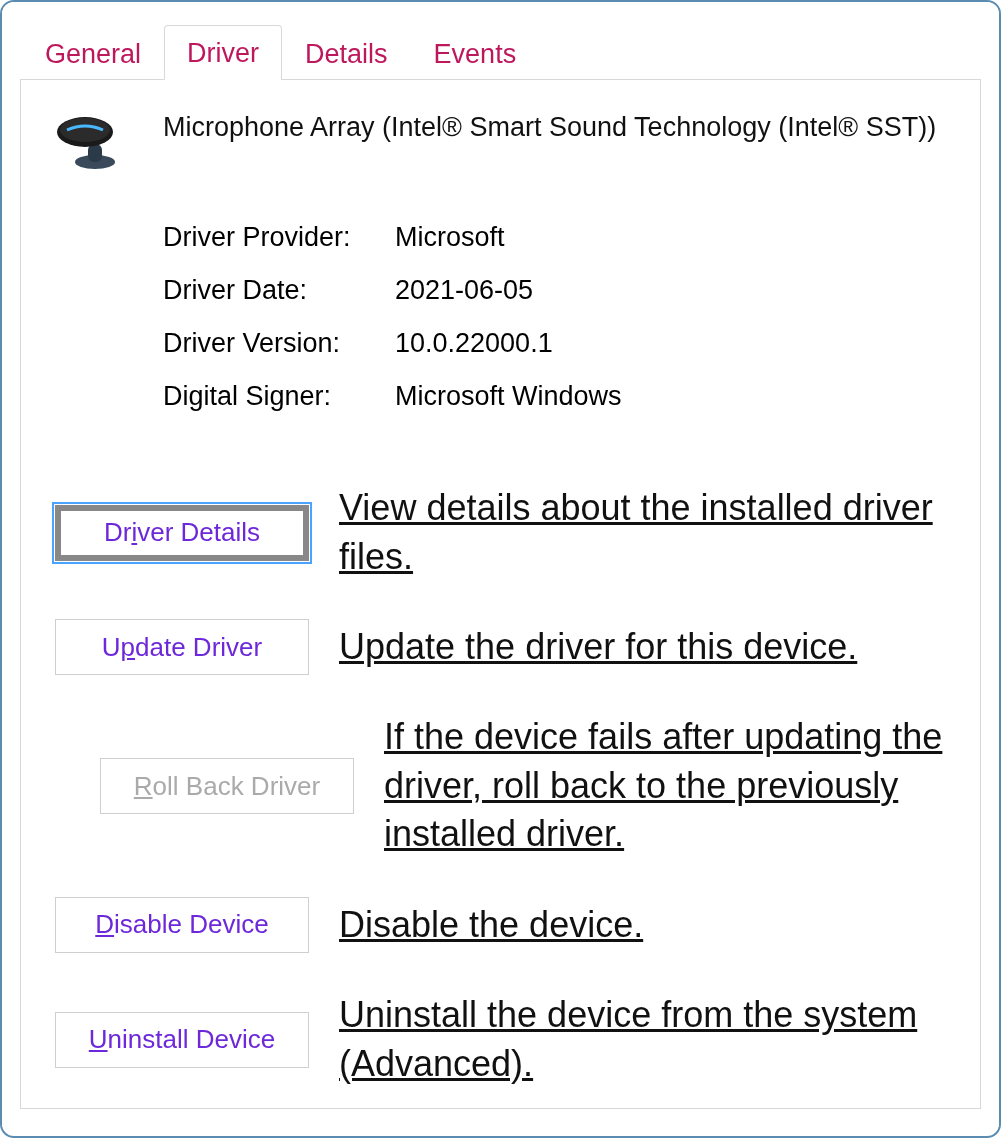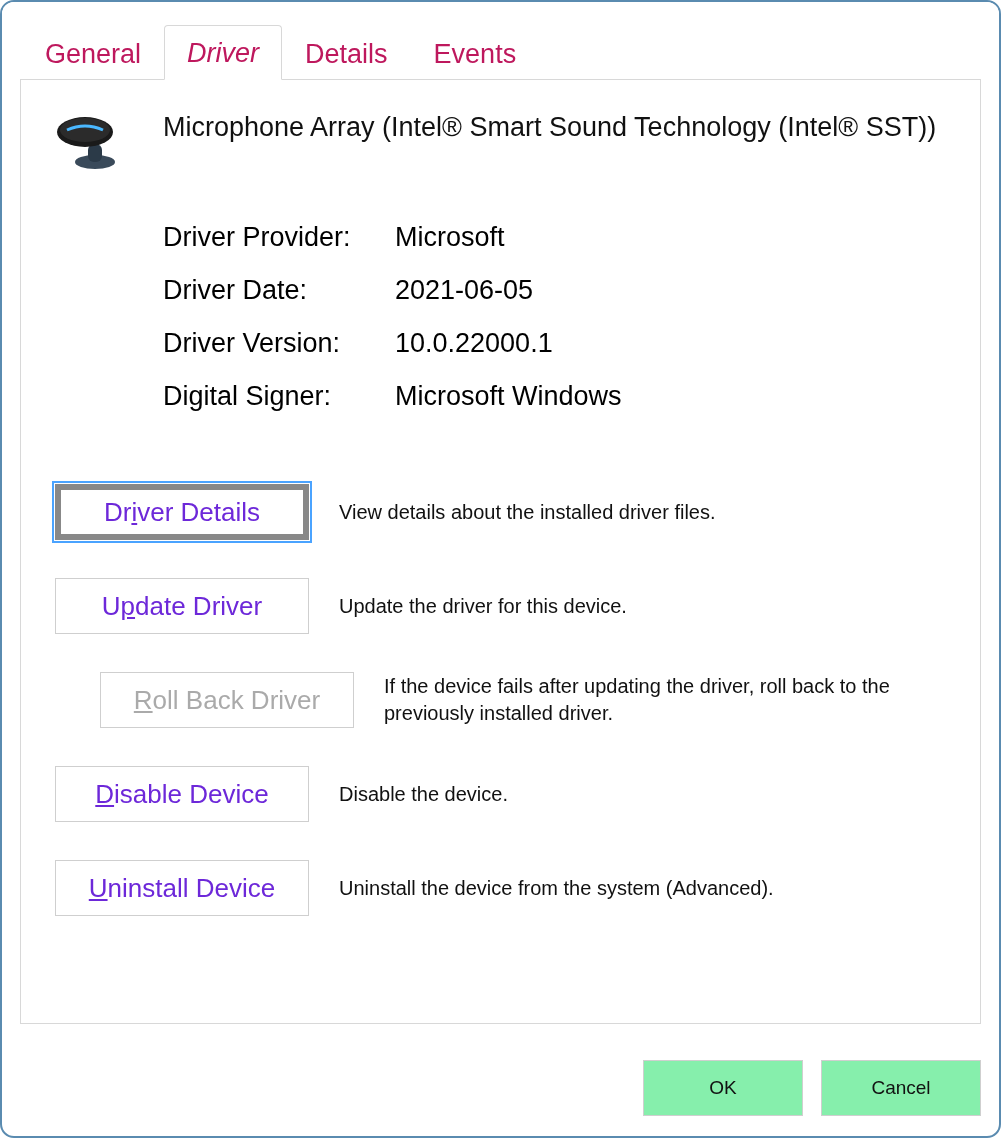--- a/index.html
+++ b/index.html
@@ -67,21 +67,20 @@
       cursor: pointer;
       position: relative;
       top: 1px;
       border-radius: 4px 4px 0 0;
     }
     .tab.active {
       background: #fff;
       border: 1px solid #d8d8d8;
       border-bottom: 1px solid #fff;
       z-index: 2;
-      font-style: italic;
     }
     .tab-panel {
       border: 1px solid #d8d8d8;
       flex: 1;
       padding: 30px 34px 20px 34px;
       display: flex;
       flex-direction: column;
       position: relative;
     }
     .device-header {
@@ -140,24 +139,25 @@
       cursor: default;
       margin-left: 45px;
     }
     .action-btn.focused {
       outline: 2px solid #4aa3ff;
       outline-offset: 1px;
       border: 6px solid #888;
       padding:0;
     }
     .action-desc {
-      font-size: 20px;
+      font-size: 36px;
       color: #111;
       line-height: 1.35;
       flex: 1;
+      text-decoration: underline;
     }
     .mnemonic { text-decoration: underline; }
     .footer {
       display: flex;
       justify-content: flex-end;
       gap: 18px;
       padding: 18px 18px 20px 18px;
     }
     .footer-btn {
       width: 160px;

